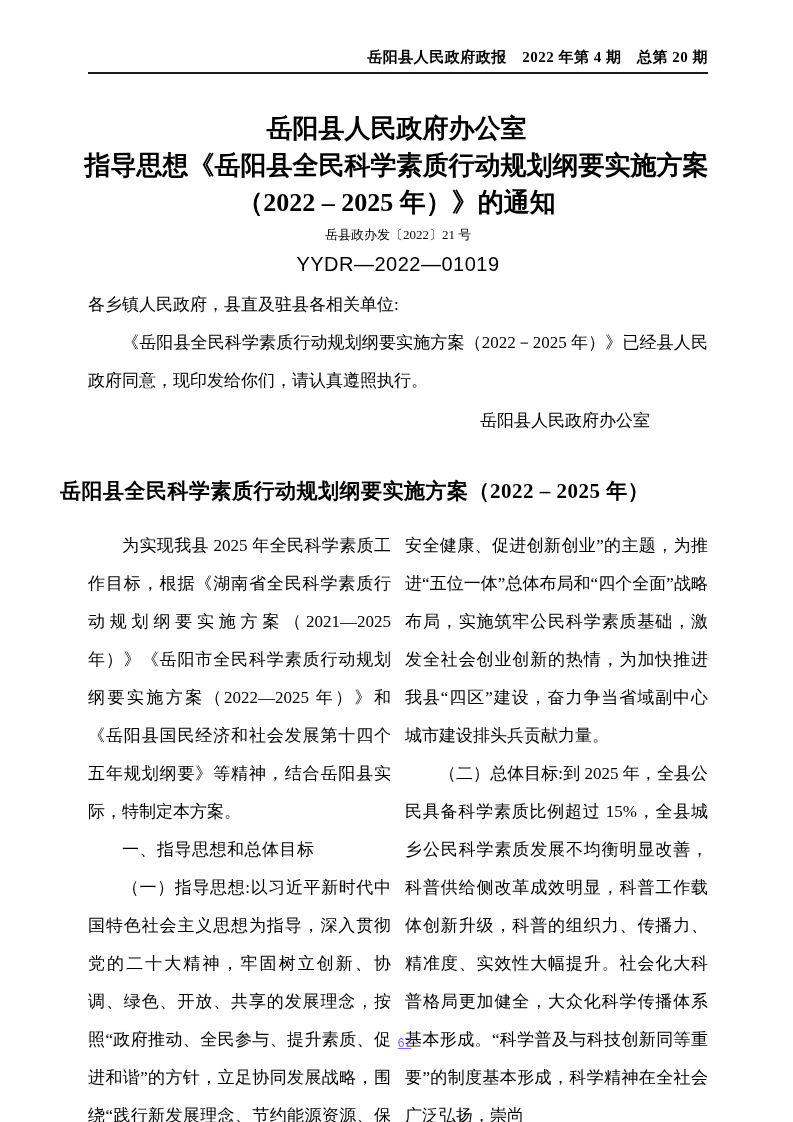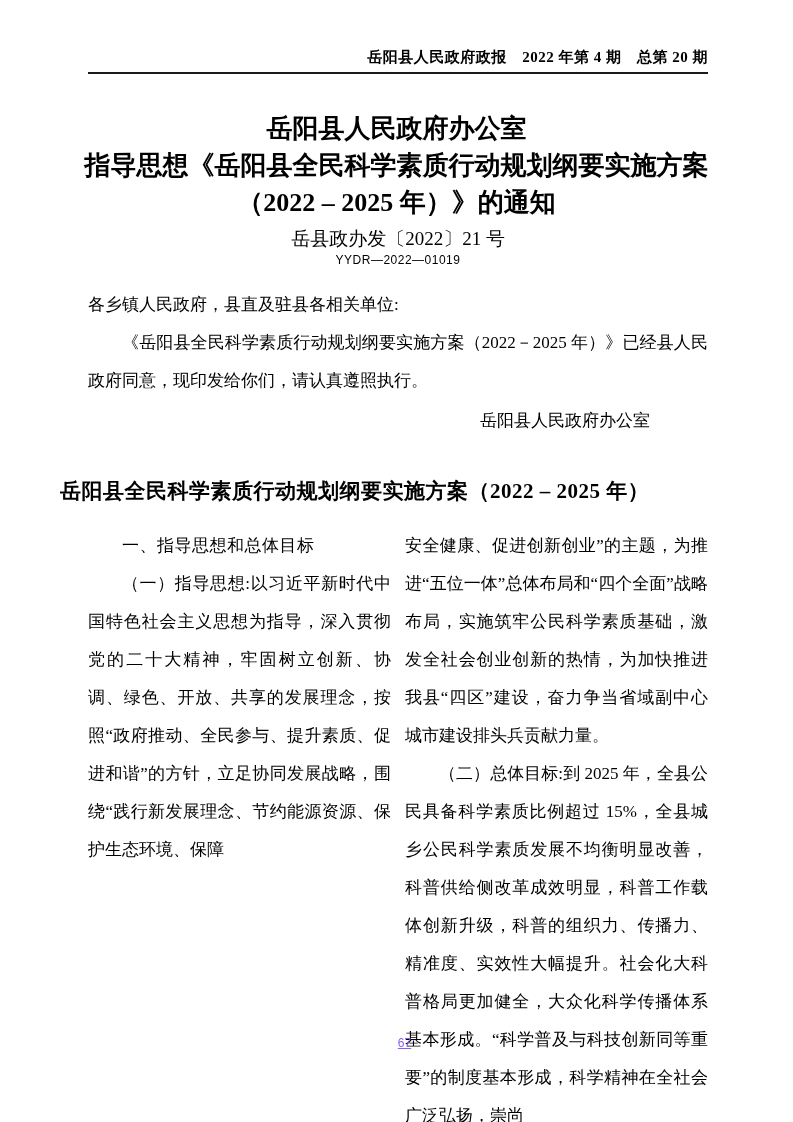--- a/index.html
+++ b/index.html
@@ -27,26 +27,26 @@
   .title-block {
     position:absolute; top:110px; left:60px; width:673px;
     text-align:center;
     font-weight:bold;
     font-size:26px;
     line-height:37px;
   }
   .doc-number {
     position:absolute; top:226px; left:88px; width:620px;
     text-align:center;
-    font-size:19px;
+    font-size:13px;
   }
   .doc-code {
     position:absolute; top:253px; left:88px; width:620px;
     text-align:center;
-    font-size:12px;
+    font-size:20px;
     font-family:"Liberation Sans","DejaVu Sans",sans-serif;
     letter-spacing:0.5px;
   }
   .letter {
     position:absolute; top:286px; left:88px; width:620px;
     font-size:17px; line-height:38px;
     text-align:justify;
   }
   .letter .indent { text-indent:2em; }
   .signature-block {
@@ -115,20 +115,21 @@
   <div class="signature-block">
     <div class="signature-inner">
       <div>岳阳县人民政府办公室</div>
     </div>
   </div>
 
   <div class="section-title">岳阳县全民科学素质行动规划纲要实施方案（2022 – 2025 年）</div>
 
   <div class="columns">
     <div class="col">
+      <p class="indent">为实现我县 2025 年全民科学素质工作目标，根据《湖南省全民科学素质行动规划纲要实施方案（2021—2025 年）》《岳阳市全民科学素质行动规划纲要实施方案（2022—2025 年）》和《岳阳县国民经济和社会发展第十四个五年规划纲要》等精神，结合岳阳县实际，特制定本方案。</p>
       <p class="heading">一、指导思想和总体目标</p>
       <p class="indent">（一）指导思想:以习近平新时代中国特色社会主义思想为指导，深入贯彻党的二十大精神，牢固树立创新、协调、绿色、开放、共享的发展理念，按照“政府推动、全民参与、提升素质、促进和谐”的方针，立足协同发展战略，围绕“践行新发展理念、节约能源资源、保护生态环境、保障</p>
     </div>
     <div class="col">
       <p>安全健康、促进创新创业”的主题，为推进“五位一体”总体布局和“四个全面”战略布局，实施筑牢公民科学素质基础，激发全社会创业创新的热情，为加快推进我县“四区”建设，奋力争当省域副中心城市建设排头兵贡献力量。</p>
       <p class="indent">（二）总体目标:到 2025 年，全县公民具备科学素质比例超过 15%，全县城乡公民科学素质发展不均衡明显改善，科普供给侧改革成效明显，科普工作载体创新升级，科普的组织力、传播力、精准度、实效性大幅提升。社会化大科普格局更加健全，大众化科学传播体系基本形成。“科学普及与科技创新同等重要”的制度基本形成，科学精神在全社会广泛弘扬，崇尚</p>
     </div>
   </div>
 
   <div class="page-number">67</div>

